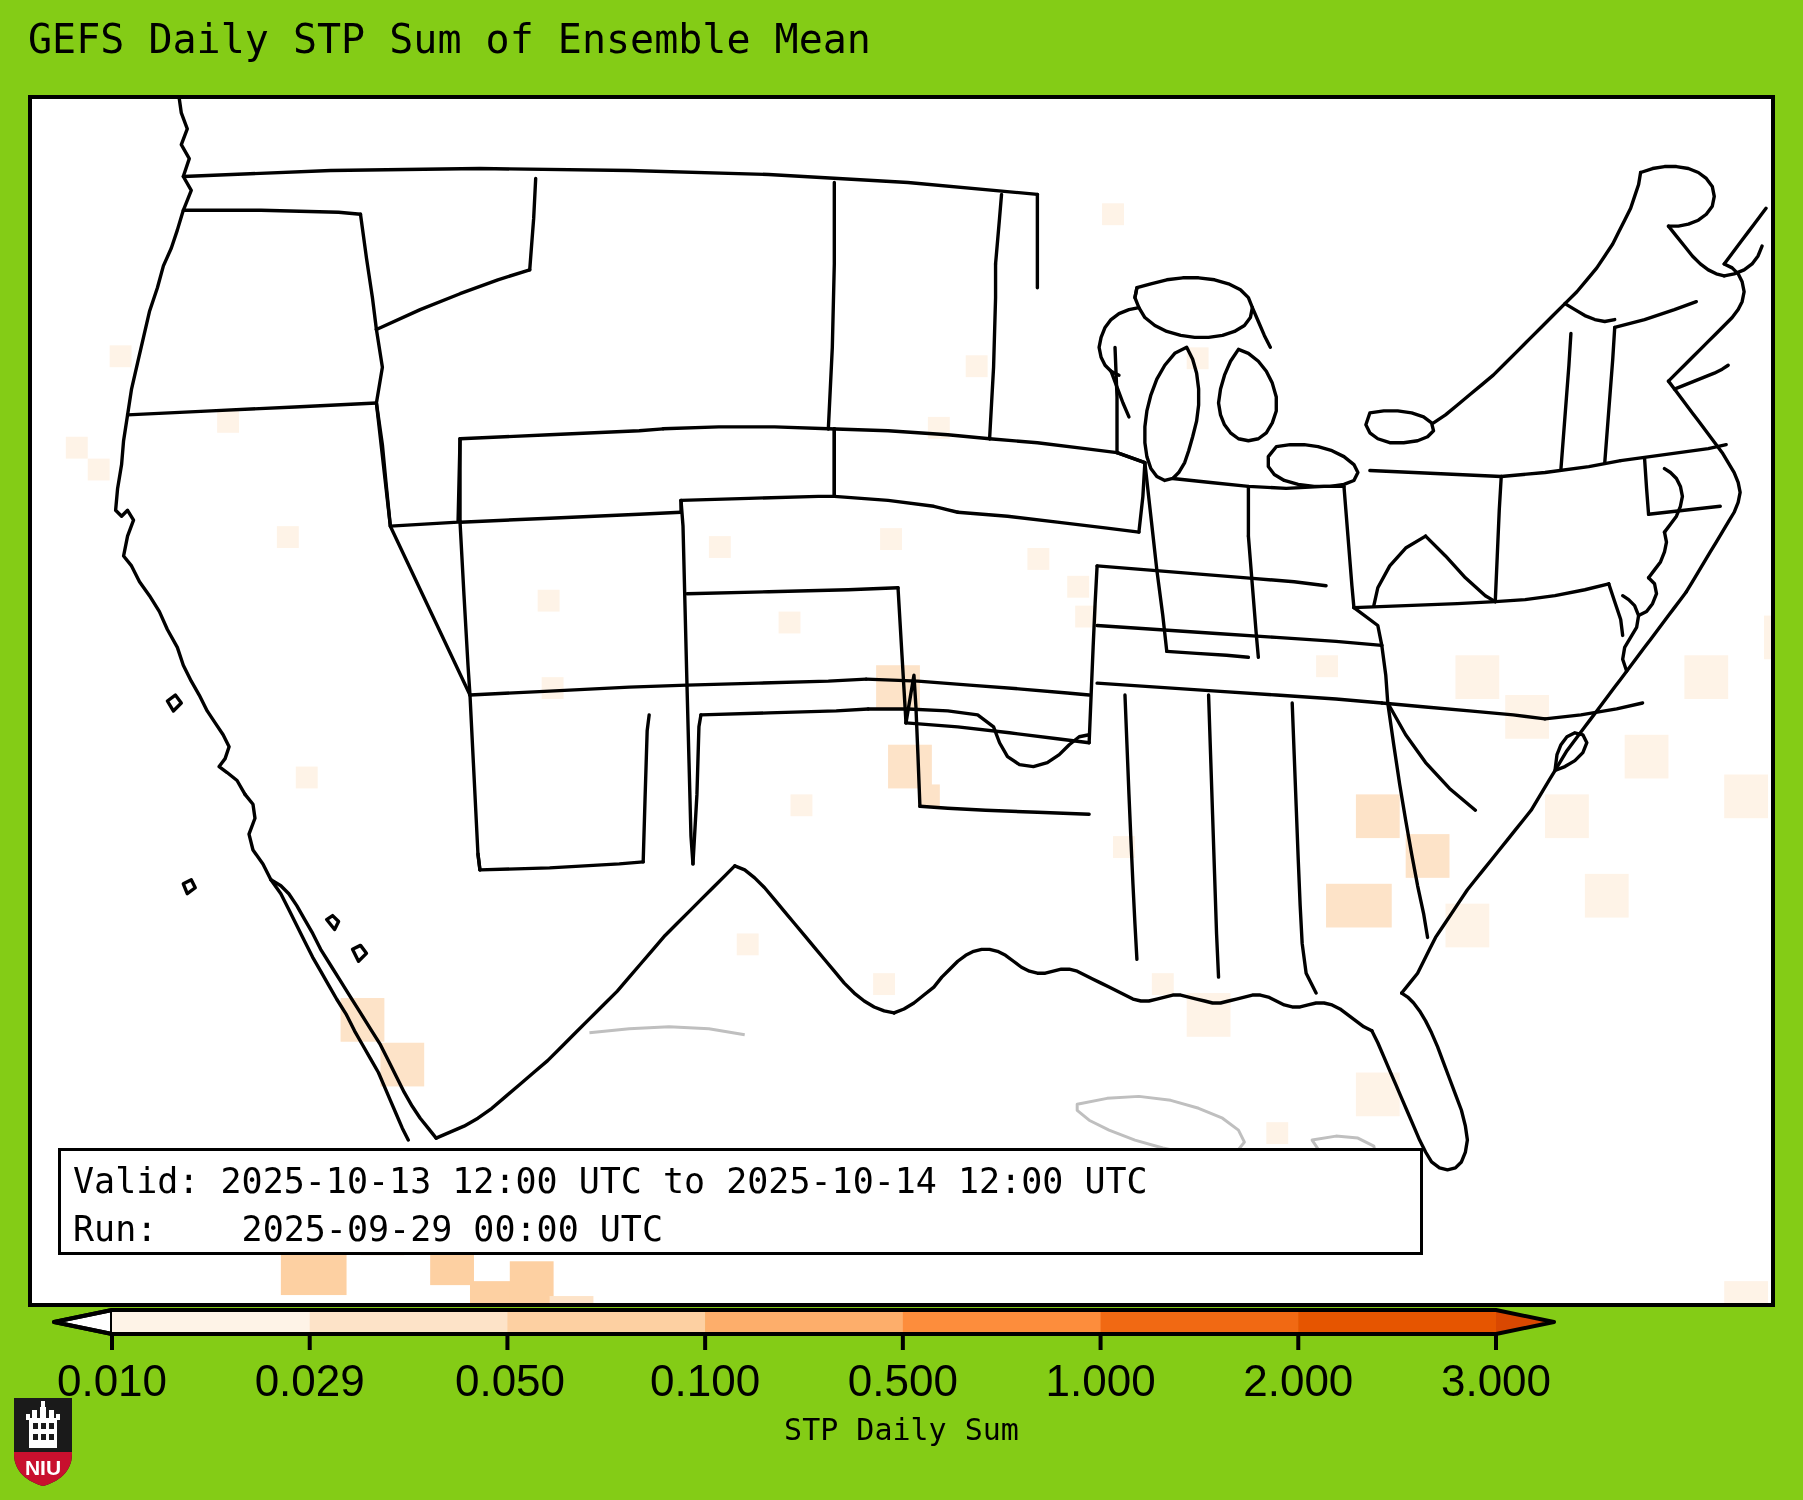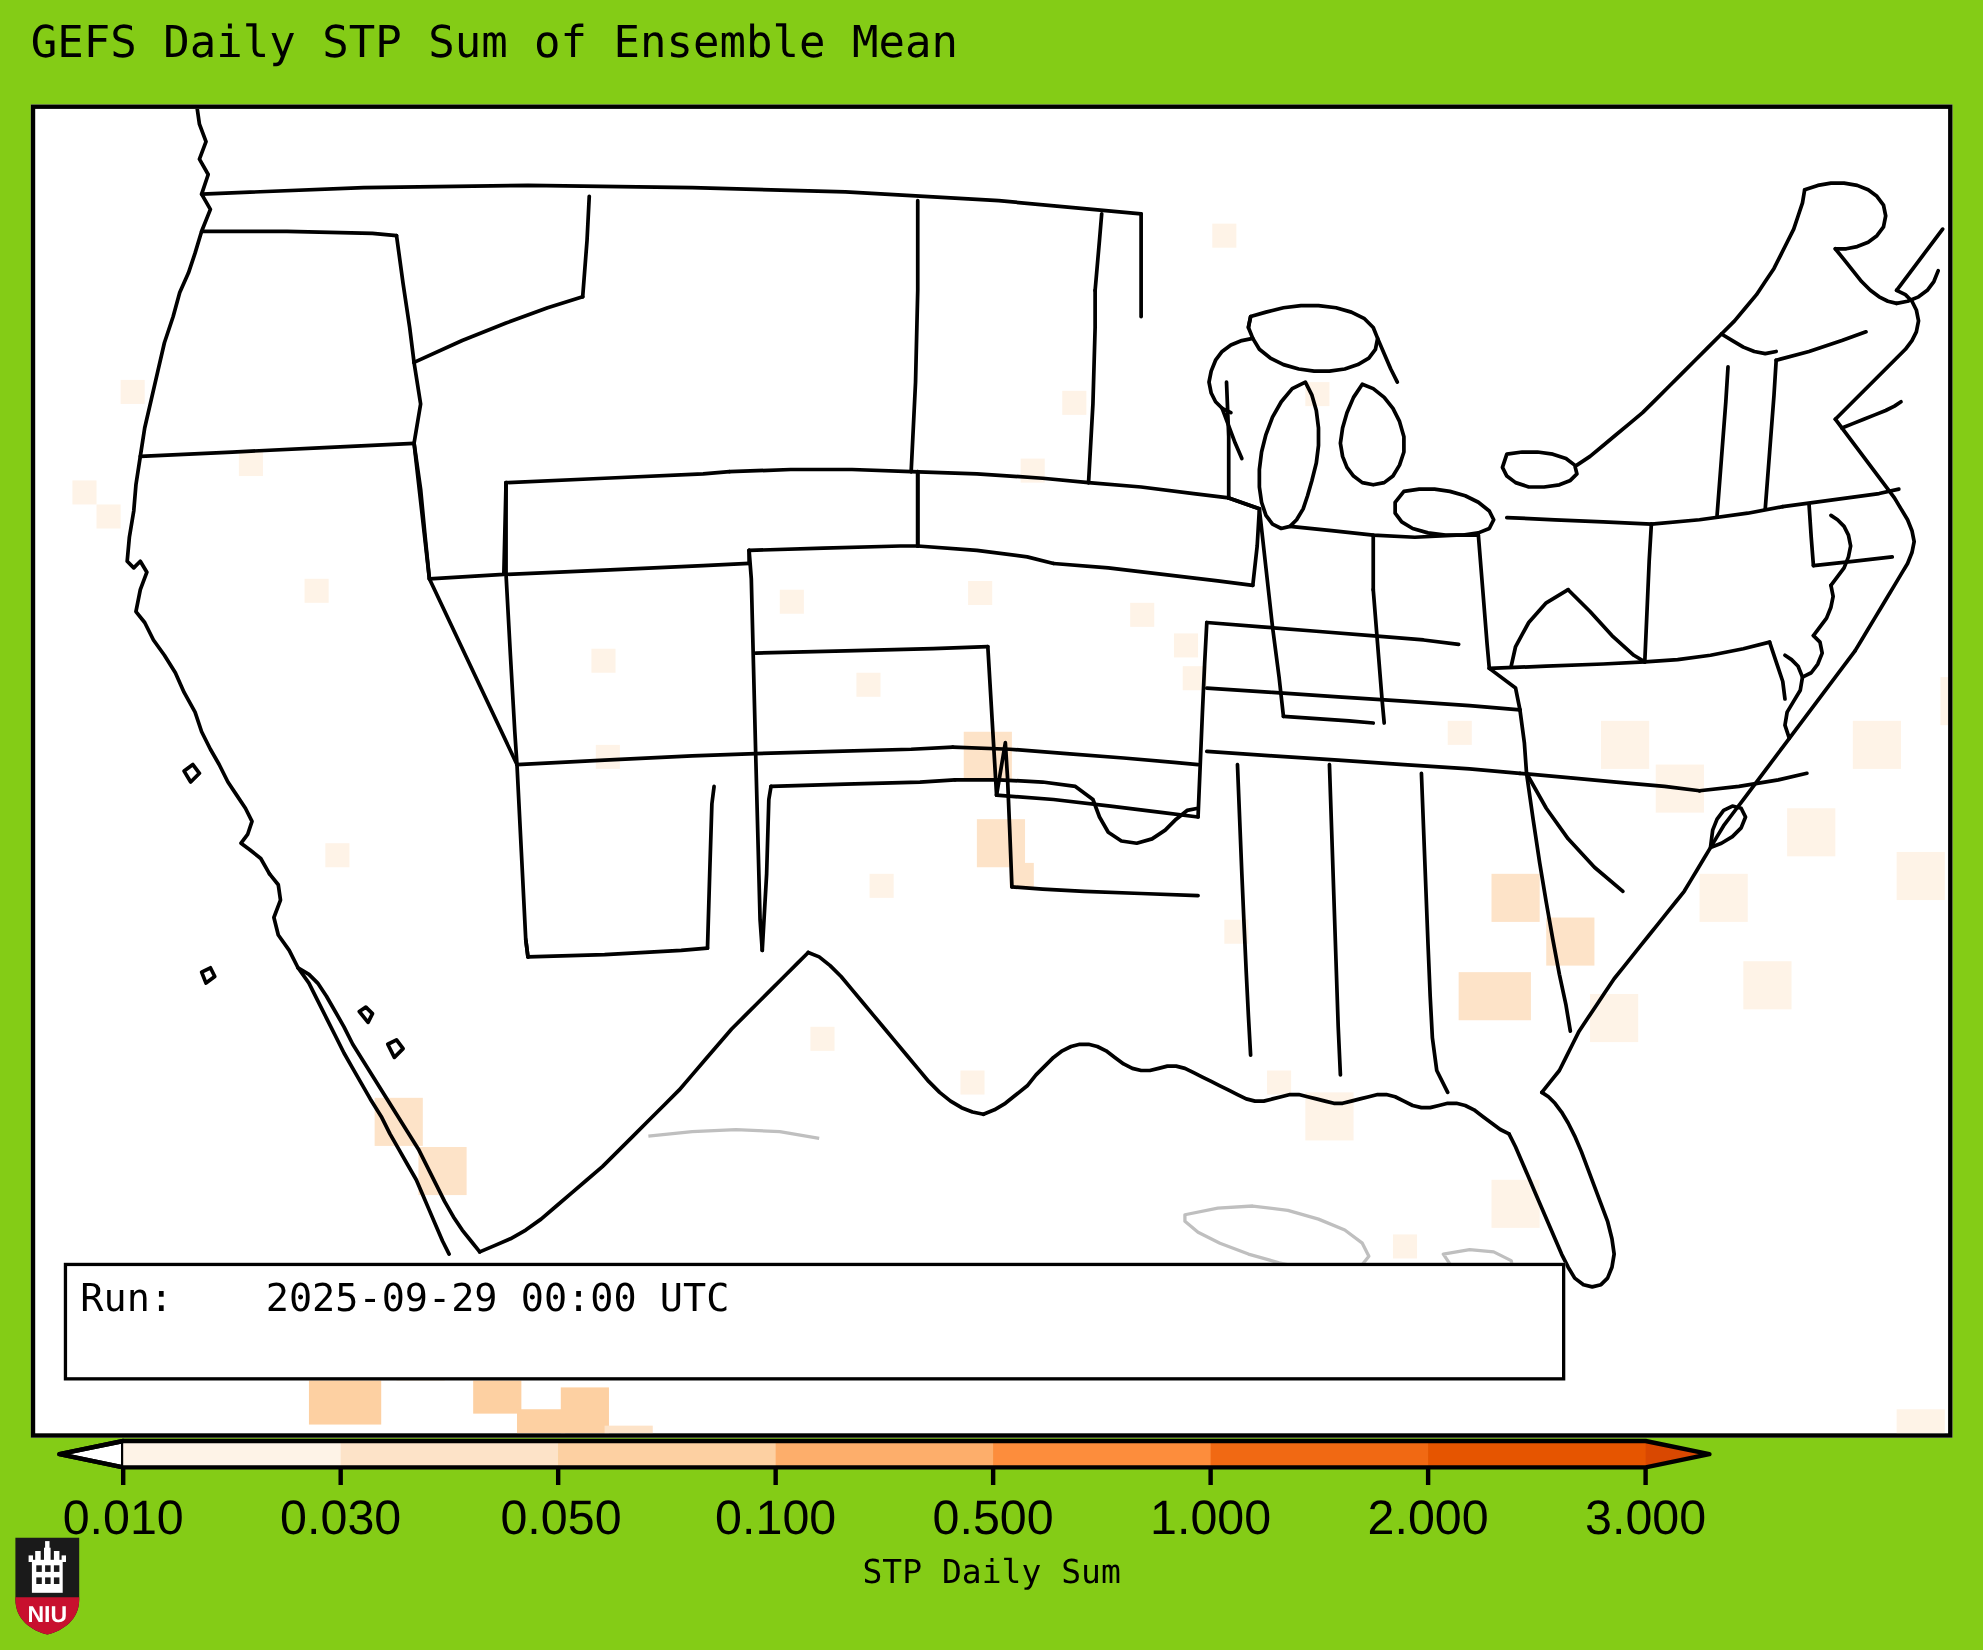--- a/index.html
+++ b/index.html
@@ -445,20 +445,21 @@
         <path d="M1150,1076 L1180,1072 L1210,1074 L1232,1082 L1240,1092
                  L1228,1098 L1204,1098 L1178,1092 L1158,1084 Z"></path>
         <path d="M1286,1048 L1310,1044 L1332,1046 L1348,1054 L1350,1064
                  L1334,1070 L1312,1068 L1294,1060 Z"></path>
         <path d="M560,940 L600,936 L640,934 L680,936 L716,942"></path>
       </g>
     </svg>
   </div>
 
   <div id="info-box">
+    <div class="info-line">Valid: 2025-10-13 12:00 UTC to 2025-10-14 12:00 UTC</div>
     <div class="info-line">Run:    2025-09-29 00:00 UTC</div>
   </div>
 
   <div id="colorbar-wrap">
     <svg id="colorbar-svg" width="1803" height="60" viewBox="0 0 1803 60">
       <g id="cb-bands">
           <path d="M112,10 L112,34 L54,22 Z" fill="#FFFFFF" stroke="#000000" stroke-width="4" stroke-linejoin="round"></path>
           <rect x="112" y="10" width="198.31428571428572" height="24" fill="#FEF3E7"></rect>
           <rect x="309.7142857142857" y="10" width="198.31428571428572" height="24" fill="#FDE3C8"></rect>
           <rect x="507.42857142857144" y="10" width="198.31428571428572" height="24" fill="#FDD0A2"></rect>
@@ -477,21 +478,21 @@
           <line x1="902.8571428571429" y1="34" x2="902.8571428571429" y2="50" stroke="#000000" stroke-width="4"></line>
           <line x1="1100.5714285714287" y1="34" x2="1100.5714285714287" y2="50" stroke="#000000" stroke-width="4"></line>
           <line x1="1298.2857142857142" y1="34" x2="1298.2857142857142" y2="50" stroke="#000000" stroke-width="4"></line>
           <line x1="1496" y1="34" x2="1496" y2="50" stroke="#000000" stroke-width="4"></line>
         </g>
     </svg>
   </div>
 
   <div id="cb-ticklabels">
       <div class="cb-tick-label" style="left: 112px;">0.010</div>
-      <div class="cb-tick-label" style="left: 309.714px;">0.030</div>
+      <div class="cb-tick-label" style="left: 309.714px;">0.029</div>
       <div class="cb-tick-label" style="left: 510px; text-align: right;">0.050</div>
       <div class="cb-tick-label" style="left: 705.143px;">0.100</div>
       <div class="cb-tick-label" style="left: 902.857px;">0.500</div>
       <div class="cb-tick-label" style="left: 1100.57px;">1.000</div>
       <div class="cb-tick-label" style="left: 1298.29px;">2.000</div>
       <div class="cb-tick-label" style="left: 1496px;">3.000</div>
     </div>
 
   <div id="cb-axis-label">STP Daily Sum</div>
 

